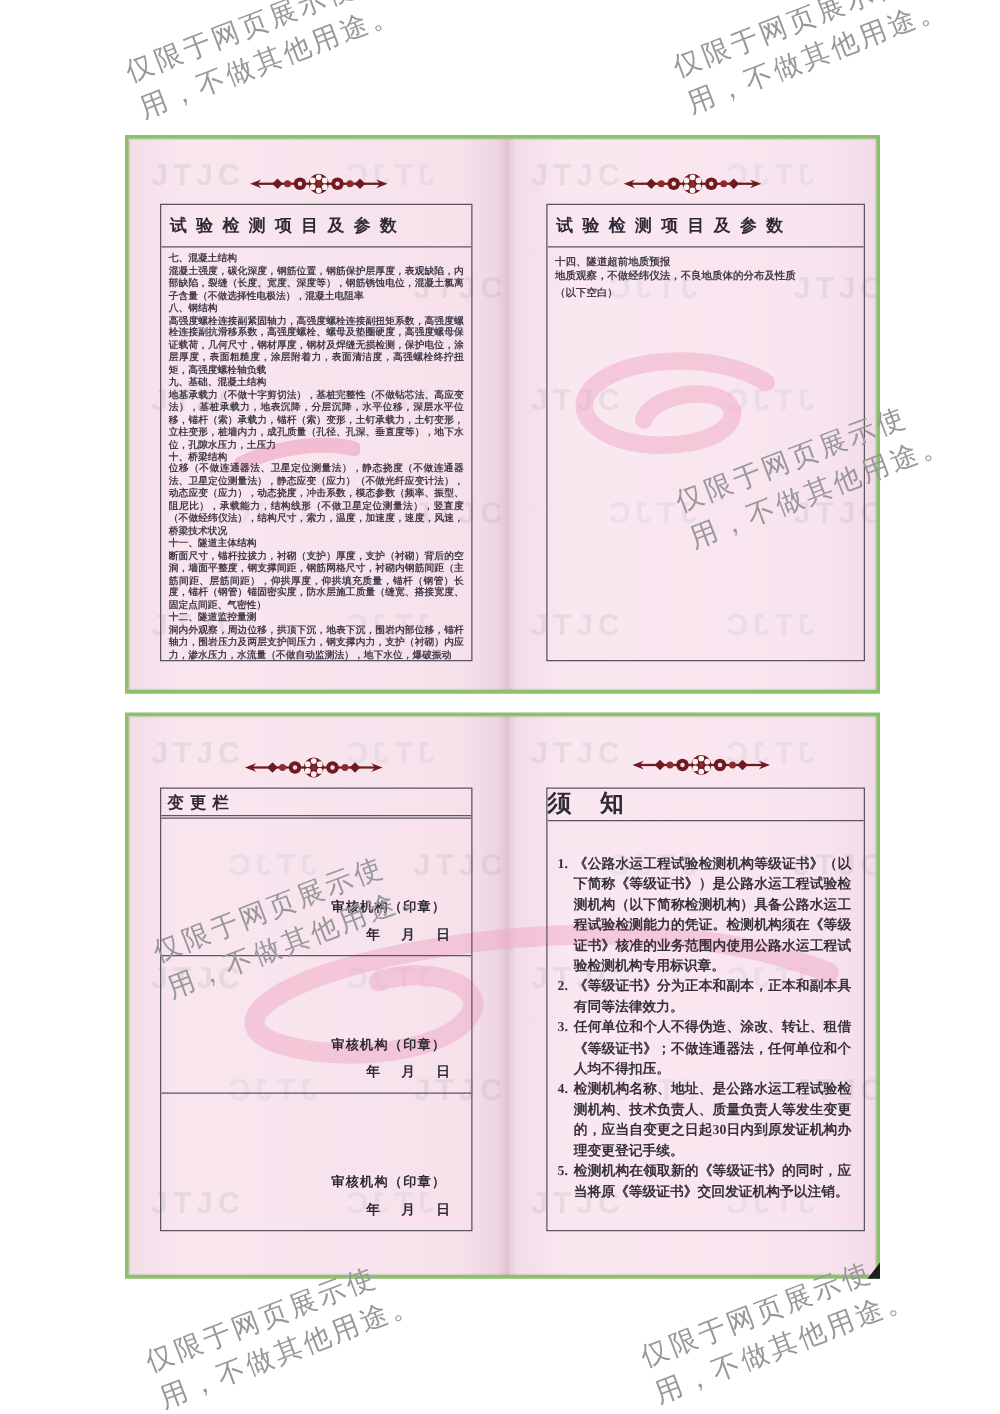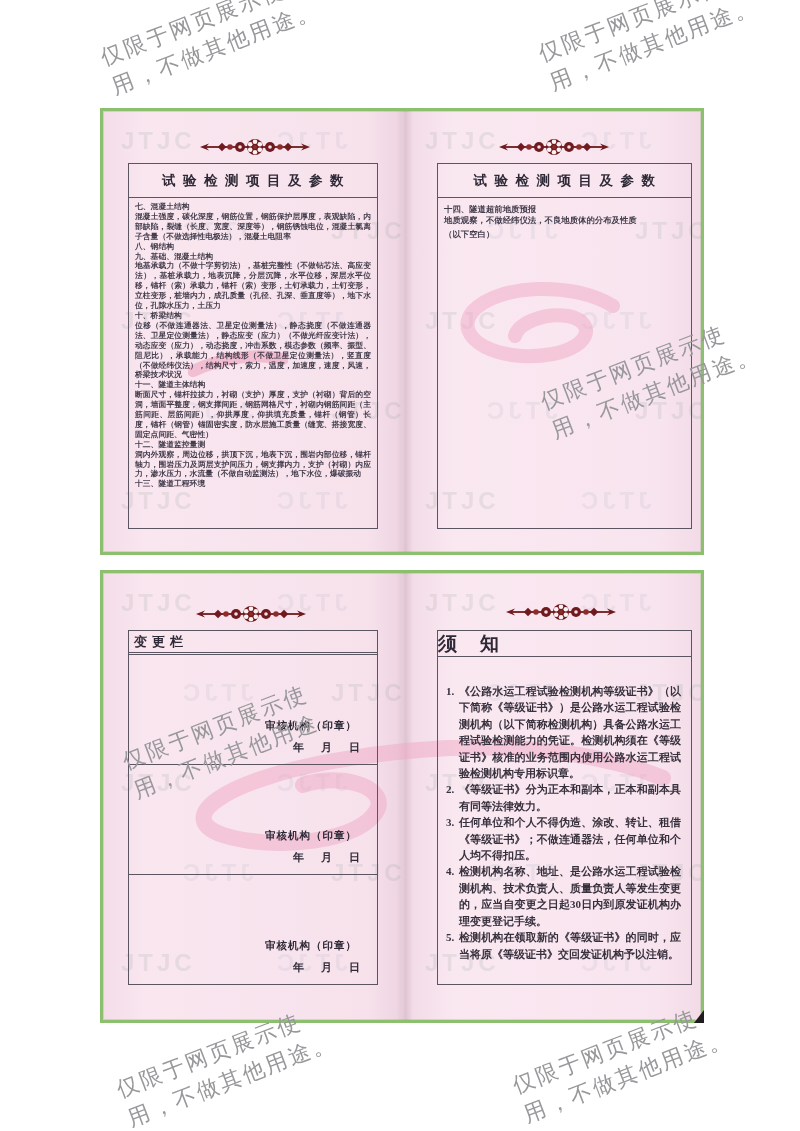--- a/index.html
+++ b/index.html
@@ -33,21 +33,21 @@
   .tiles span{position:absolute;font-weight:bold;color:rgba(125,150,142,.15);
     font-size:24px;letter-spacing:4px;}
   .tiles span.flip{transform:scaleX(-1);color:rgba(150,160,175,.13);}
 
   
   .swoosh{position:absolute;pointer-events:none;}
 
   
   .box{position:absolute;border:1px solid #5a5560;overflow:hidden;}
   .box-title{
-    height:33px;line-height:33px;text-align:center;font-weight:bold;
+    height:33px;line-height:33px;text-align:left;font-weight:bold;
     font-size:13.5px;letter-spacing:7.5px;padding-left:7px;color:#2e2936;
     border-bottom:1px solid #5a5560;
   }
   .box-body{padding:4px 6px 0 6px;font-size:7.8px;line-height:9.9px;
     font-weight:bold;color:#433d4c;text-align:justify;}
   .box-body p{margin:0;}
   .blank-note{margin-top:3px !important;}
 
   
   .box-title-sm{
@@ -174,20 +174,21 @@
     <svg class="ornament" style="left:396px;top:27px;" viewBox="0 0 110 18">
         <use href="#orn"></use>
       </svg>
 
     <div class="box" style="left:25px;top:52px;width:248px;height:364px;">
       <div class="box-title">试验检测项目及参数</div>
       <div class="box-body">
         <p>七、混凝土结构</p>
         <p>混凝土强度，碳化深度，钢筋位置，钢筋保护层厚度，表观缺陷，内部缺陷，裂缝（长度、宽度、深度等），钢筋锈蚀电位，混凝土氯离子含量（不做选择性电极法），混凝土电阻率</p>
         <p>八、钢结构</p>
+        <p>高强度螺栓连接副紧固轴力，高强度螺栓连接副扭矩系数，高强度螺栓连接副抗滑移系数，高强度螺栓、螺母及垫圈硬度，高强度螺母保证载荷，几何尺寸，钢材厚度，钢材及焊缝无损检测，保护电位，涂层厚度，表面粗糙度，涂层附着力，表面清洁度，高强螺栓终拧扭矩，高强度螺栓轴负载</p>
         <p>九、基础、混凝土结构</p>
         <p>地基承载力（不做十字剪切法），基桩完整性（不做钻芯法、高应变法），基桩承载力，地表沉降，分层沉降，水平位移，深层水平位移，锚杆（索）承载力，锚杆（索）变形，土钉承载力，土钉变形，立柱变形，桩墙内力，成孔质量（孔径、孔深、垂直度等），地下水位，孔隙水压力，土压力</p>
         <p>十、桥梁结构</p>
         <p>位移（不做连通器法、卫星定位测量法），静态挠度（不做连通器法、卫星定位测量法），静态应变（应力）（不做光纤应变计法），动态应变（应力），动态挠度，冲击系数，模态参数（频率、振型、阻尼比），承载能力，结构线形（不做卫星定位测量法），竖直度（不做经纬仪法），结构尺寸，索力，温度，加速度，速度，风速，桥梁技术状况</p>
         <p>十一、隧道主体结构</p>
         <p>断面尺寸，锚杆拉拔力，衬砌（支护）厚度，支护（衬砌）背后的空洞，墙面平整度，钢支撑间距，钢筋网格尺寸，衬砌内钢筋间距（主筋间距、层筋间距），仰拱厚度，仰拱填充质量，锚杆（钢管）长度，锚杆（钢管）锚固密实度，防水层施工质量（缝宽、搭接宽度、固定点间距、气密性）</p>
         <p>十二、隧道监控量测</p>
         <p>洞内外观察，周边位移，拱顶下沉，地表下沉，围岩内部位移，锚杆轴力，围岩压力及两层支护间压力，钢支撑内力，支护（衬砌）内应力，渗水压力，水流量（不做自动监测法），地下水位，爆破振动</p>
         <p>十三、隧道工程环境</p>
 

